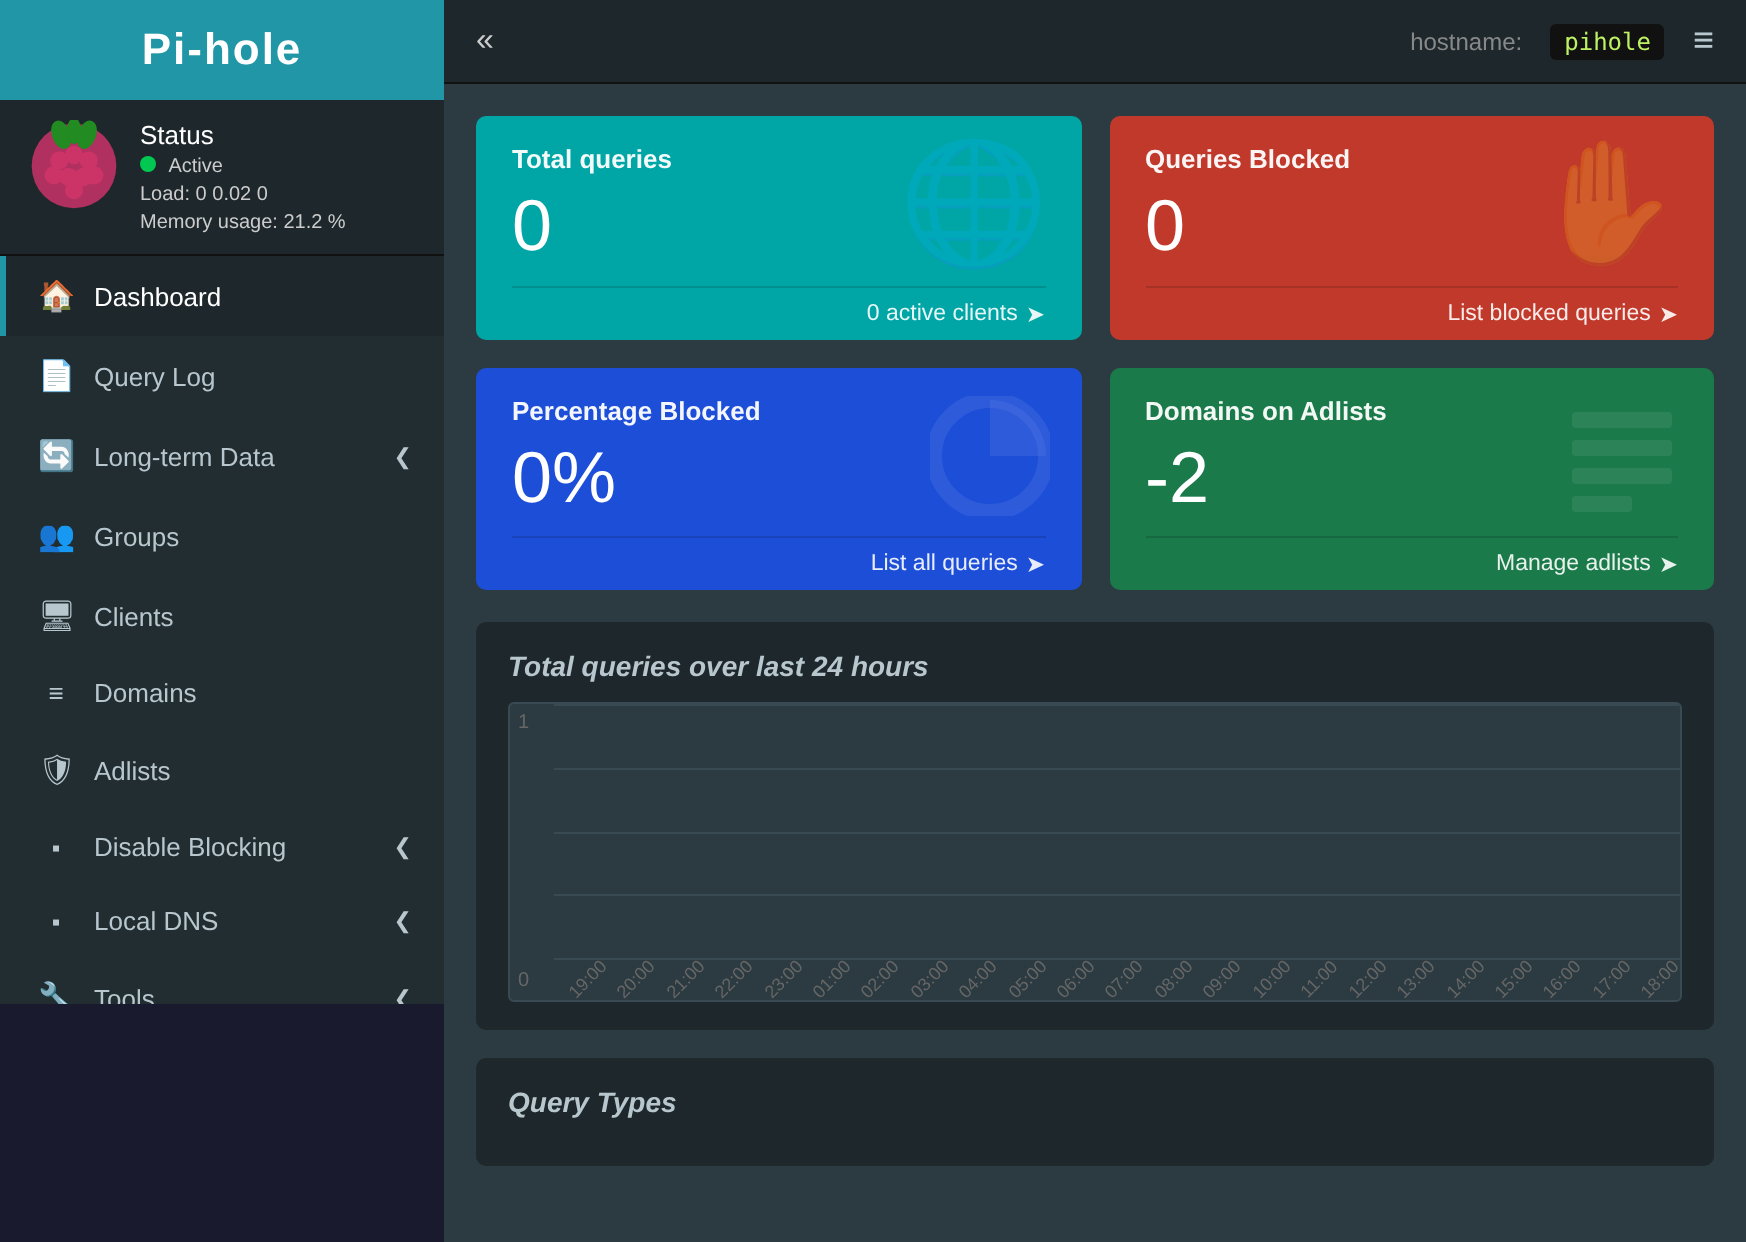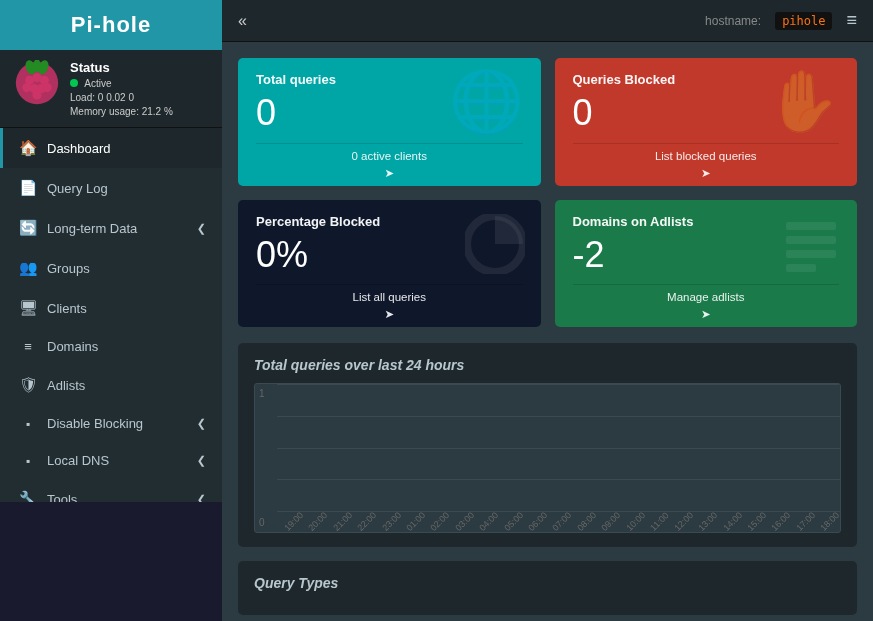--- a/index.html
+++ b/index.html
@@ -35,21 +35,21 @@
       border-bottom: 1px solid #111;
     }
 
     #raspberry-icon {
       width: 46px;
       height: 46px;
       flex-shrink: 0;
     }
 
     .status-info { display: flex; flex-direction: column; gap: 3px; }
-    .status-label { color: #fff; font-weight: bold; font-size: 13px; }
+    .status-label { color: #fff; font-weight: normal; font-size: 13px; }
     .status-dot { display: inline-block; width: 8px; height: 8px; border-radius: 50%; background: #00c851; margin-right: 4px; }
     .status-text { font-size: 10px; color: #ccc; }
 
     .nav-menu { flex: 1; overflow-y: auto; }
     .nav-item {
       display: flex;
       align-items: center;
       padding: 11px 16px;
       color: #b8c7ce;
       cursor: pointer;
@@ -79,21 +79,21 @@
       justify-content: space-between;
       border-bottom: 1px solid #111;
       min-height: 42px;
     }
 
     #topbar-left { color: #ccc; font-size: 16px; cursor: pointer; }
     #topbar-right { display: flex; align-items: center; gap: 14px; color: #b8c7ce; font-size: 12px; }
     #hostname-label { color: #888; }
     #hostname-value {
       background: #111;
-      color: #f97316;
+      color: #bef264;
       padding: 2px 7px;
       border-radius: 3px;
       font-family: monospace;
       font-size: 12px;
     }
     #hamburger { font-size: 18px; cursor: pointer; color: #b8c7ce; }
 
     #content {
       flex: 1;
       overflow-y: auto;
@@ -113,37 +113,36 @@
       border-radius: 5px;
       padding: 14px 18px 0 18px;
       color: #fff;
       position: relative;
       overflow: hidden;
       min-height: 110px;
     }
 
     .stat-card.teal { background: #00a6a6; }
     .stat-card.red { background: #c0392b; }
-    .stat-card.orange { background: #0f172a; }
+    .stat-card.orange { background: #1d4ed8; }
     .stat-card.green { background: #1a7a4a; }
 
     .stat-title { font-size: 13px; font-weight: 600; margin-bottom: 6px; opacity: 0.95; }
     .stat-value { font-size: 36px; font-weight: 300; line-height: 1.1; }
 
     .stat-footer {
       margin-top: 10px;
       border-top: 1px solid rgba(0,0,0,0.15);
       padding: 6px 0;
       font-size: 11.5px;
       display: flex;
       align-items: center;
-      justify-content: flex-start;
+      justify-content: flex-end;
       gap: 4px;
       opacity: 0.9;
-      flex-direction: column;
     }
 
     .stat-bg-icon {
       position: absolute;
       right: 16px;
       top: 14px;
       font-size: 60px;
       opacity: 0.25;
       line-height: 1;
     }

